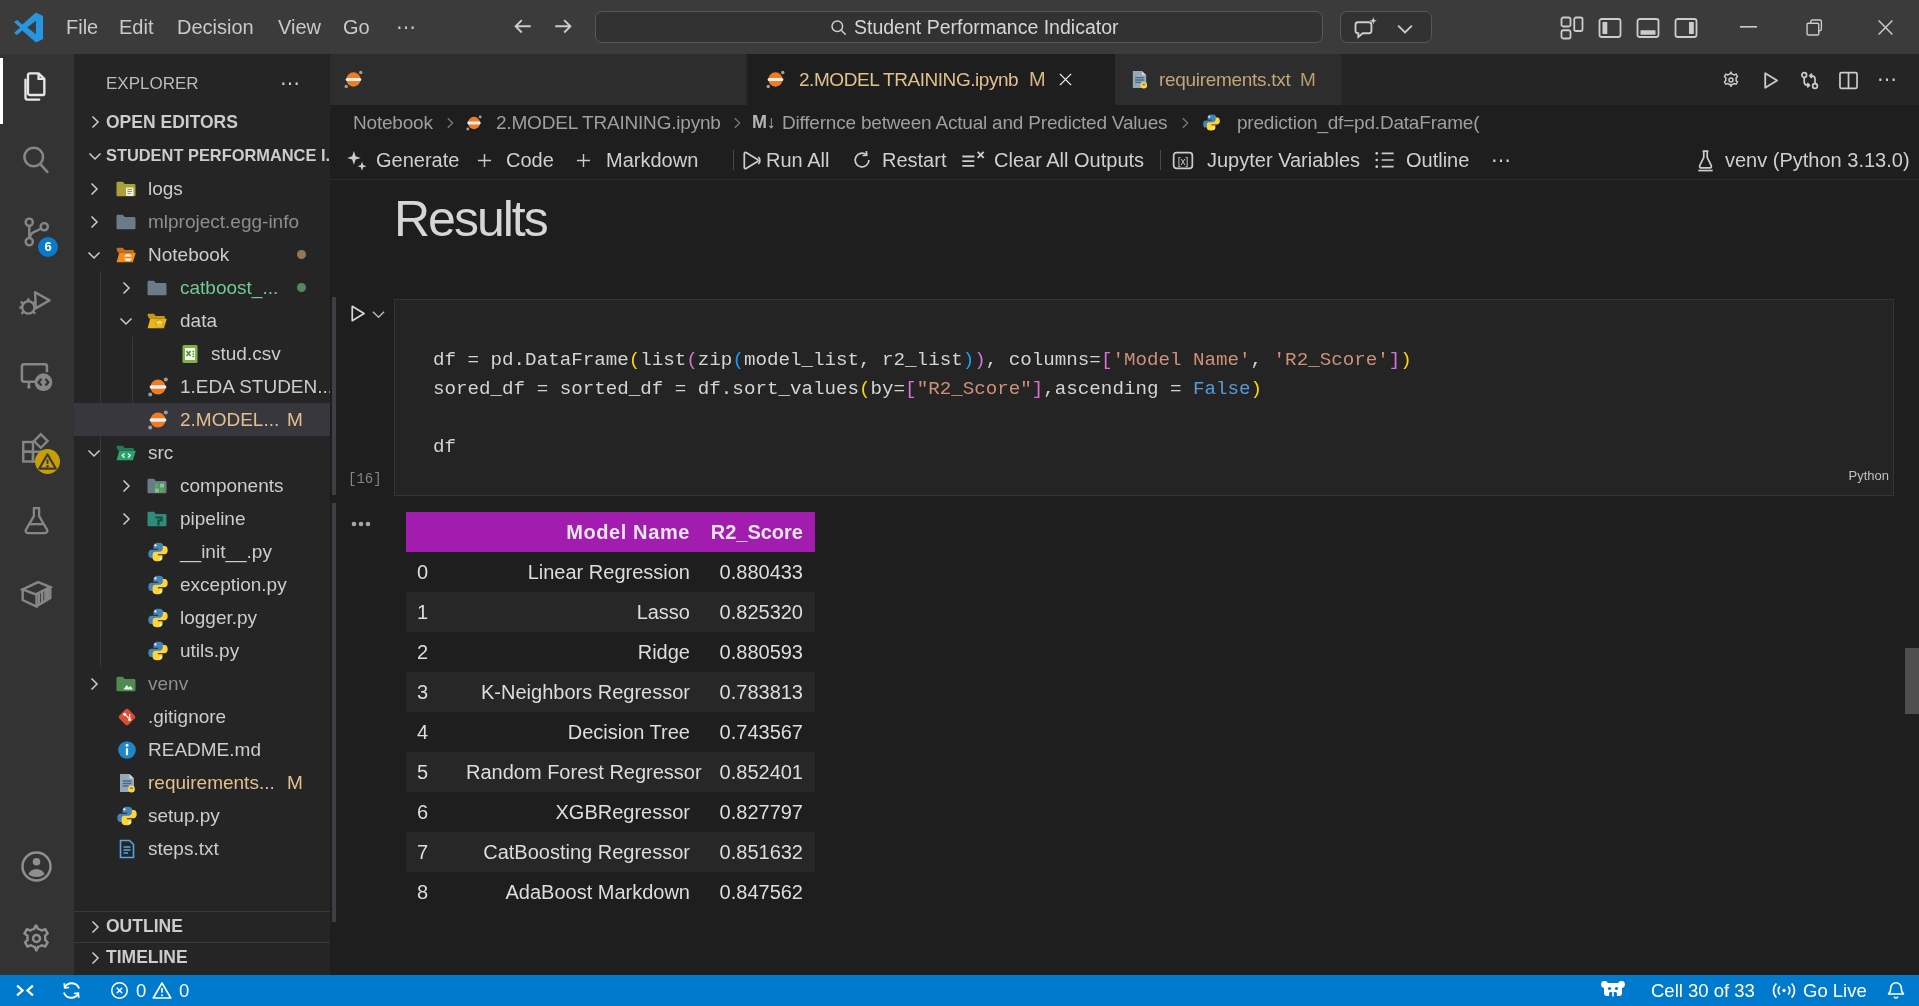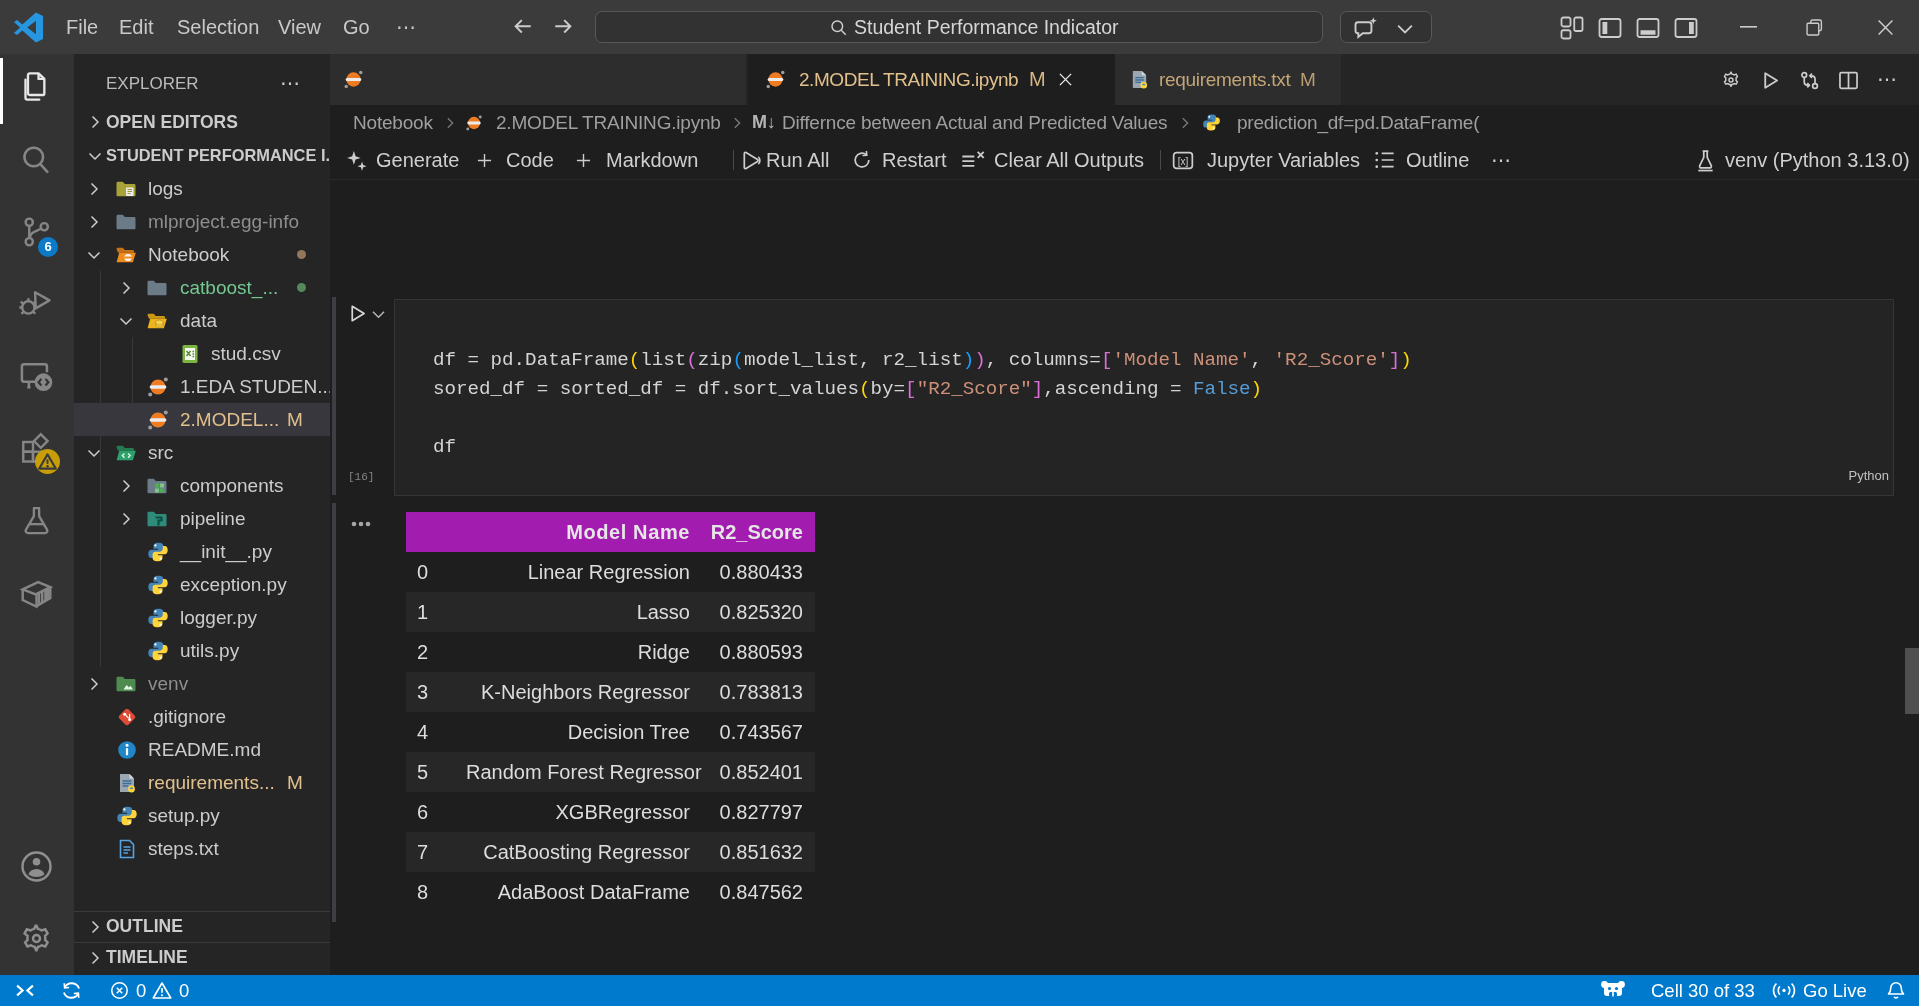--- a/index.html
+++ b/index.html
@@ -50,21 +50,21 @@
 <body>
 <div id="stage">
 
   <div id="titlebar">
     <svg class="abs" style="left:13px;top:12px" width="31" height="31" viewBox="0 0 100 100">
       <path fill="#2796e0" d="M74 2 L97 13 V87 L74 98 L30 60 L13 74 L3 68 L23 50 L3 32 L13 26 L30 40 Z"></path>
       <path fill="#3b3b3b" d="M74 28 L46 50 L74 72 Z"></path>
     </svg>
     <div class="menu" style="left:66px">File</div>
     <div class="menu" style="left:119px">Edit</div>
-    <div class="menu" style="left:177px">Selection</div>
+    <div class="menu" style="left:177px">Decision</div>
     <div class="menu" style="left:278px">View</div>
     <div class="menu" style="left:343px">Go</div>
     <div class="menu" style="left:396px;letter-spacing:2px">⋯</div>
 
     <svg class="abs" style="left:511px;top:16px" width="23" height="22" viewBox="0 0 16 16">
         <path d="M14 7.5H3.6 M7.5 3 3 7.5 7.5 12" stroke="#cccccc" stroke-width="1.4" fill="none"></path>
       </svg>
     <svg class="abs" style="left:552px;top:16px" width="23" height="22" viewBox="0 0 16 16">
         <path d="M2 7.5H12.4 M8.5 3 13 7.5 8.5 12" stroke="#cccccc" stroke-width="1.4" fill="none"></path>
       </svg>
@@ -573,37 +573,38 @@
           <circle cx="1.8" cy="12.5" r="1" fill="#cccccc" stroke="none"></circle>
         </svg>
       <div class="titem" style="left:1076px">Outline</div>
       <div class="abs" style="left:1161px;top:0;letter-spacing:1px">⋯</div>
       <svg class="abs" style="left:1365px;top:9px" width="21" height="23" viewBox="0 0 14 16" fill="none" stroke="#cccccc" stroke-width="1.2">
           <path d="M5 1.5 h4 M5.8 1.8 v4 L3 11.5 a1.2 1.2 0 0 0 1.1 1.7 h5.8 a1.2 1.2 0 0 0 1.1-1.7 L8.2 5.8 v-4"></path>
           <path d="M2 15 h10"></path>
         </svg>
       <div class="titem" style="left:1395px">venv (Python 3.13.0)</div>
     </div>
+    <div class="abs" style="left:64px;top:136px;font-size:50px;color:#d6d6d6;letter-spacing:-2px;">Results</div>
 
     <div class="abs" style="left:2px;top:243px;width:4px;height:198px;background:#3e3e44"></div>
     <svg class="abs" style="left:17px;top:249px" width="21" height="21" viewBox="0 0 16 16">
         <path d="M4 2.5 L13 8 L4 13.5 Z" stroke="#d7d7d7" stroke-width="1.3" fill="none" stroke-linejoin="round"></path>
       </svg>
     <svg class="abs" style="left:42px;top:256px" width="13" height="9" viewBox="0 0 14 8">
         <path d="M1 1 L7 7 L13 1" stroke="#b9b9b9" stroke-width="1.5" fill="none"></path>
       </svg>
 
     <div id="cell">
       <pre class="code abs" style="left:38px;top:46px;">df = pd.DataFrame<span class="b1">(</span>list<span class="b2">(</span>zip<span class="b3">(</span>model_list, r2_list<span class="b3">)</span><span class="b2">)</span>, columns=<span class="b2">[</span><span class="s">'Model Name'</span>, <span class="s">'R2_Score'</span><span class="b2">]</span><span class="b1">)</span>
 sored_df = sorted_df = df.sort_values<span class="b1">(</span>by=<span class="b2">[</span><span class="s">"R2_Score"</span><span class="b2">]</span>,ascending = <span class="kw">False</span><span class="b1">)</span>
 
 df</pre>
       <div class="abs" style="left:1434px;top:168px;width:60px;font-size:13px;color:#c0c0c0;text-align:right">Python</div>
     </div>
-    <div class="abs" style="left:18px;top:417px;width:70px;font-family:'Liberation Mono',monospace;font-size:11px;color:#858585;">[16]</div>
+    <div class="abs" style="left:18px;top:417px;width:70px;font-family:'Liberation Mono',monospace;font-size:14px;color:#858585;">[16]</div>
 
     <div class="abs" style="left:2px;top:449px;width:4px;height:419px;background:#3e3e44"></div>
     <svg class="abs" style="left:21px;top:466px" width="20" height="8" viewBox="0 0 20 8">
         <circle cx="3" cy="4" r="2.3" fill="#a6a6a6"></circle>
         <circle cx="10" cy="4" r="2.3" fill="#a6a6a6"></circle>
         <circle cx="17" cy="4" r="2.3" fill="#a6a6a6"></circle>
       </svg>
 
     <table id="out" class="abs" style="left:76px;top:458px;table-layout:fixed;">
       <colgroup>
@@ -652,21 +653,21 @@
             <td style="text-align:right;padding-right:10px">XGBRegressor</td>
             <td style="text-align:right;padding-right:12px">0.827797</td>
           </tr>
       <tr style="background:#272728">
             <td style="padding-left:11px">7</td>
             <td style="text-align:right;padding-right:10px">CatBoosting Regressor</td>
             <td style="text-align:right;padding-right:12px">0.851632</td>
           </tr>
       <tr>
             <td style="padding-left:11px">8</td>
-            <td style="text-align:right;padding-right:10px">AdaBoost DataFrame</td>
+            <td style="text-align:right;padding-right:10px">AdaBoost Markdown</td>
             <td style="text-align:right;padding-right:12px">0.847562</td>
           </tr>
     </tbody>
       </table>
 
     <div class="abs" style="left:1575px;top:594px;width:14px;height:66px;background:#4f4f50"></div>
   </div>
 
   <div id="statusbar">
     <svg class="abs" style="left:15px;top:7px" width="20" height="17" viewBox="0 0 16 14">

